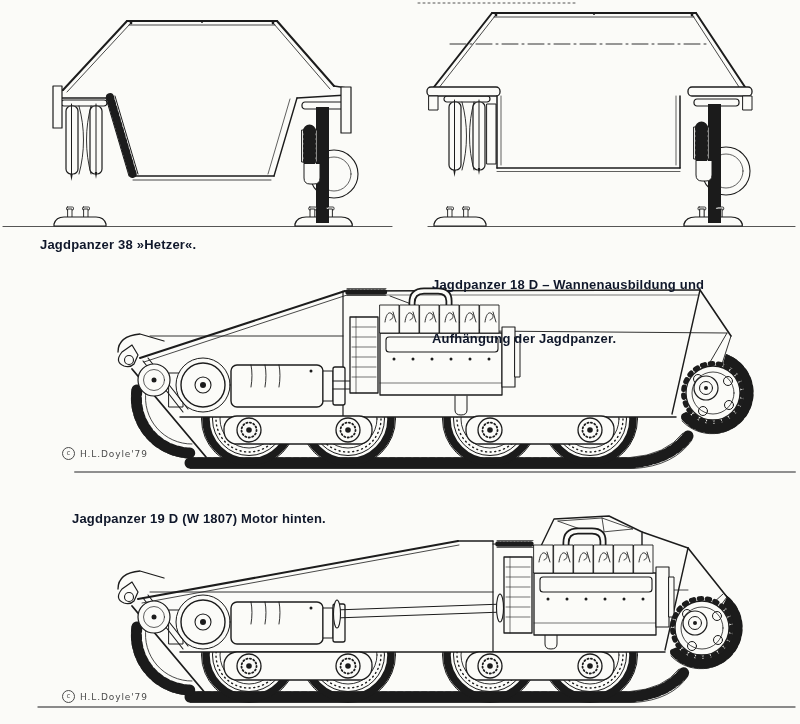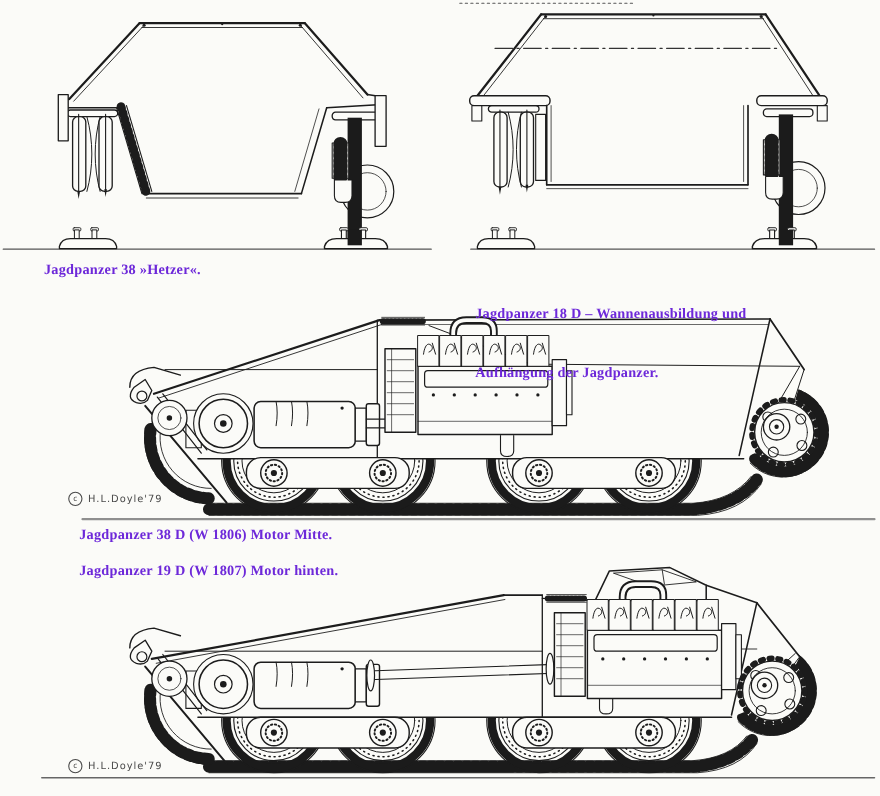--- a/index.html
+++ b/index.html
@@ -1,20 +1,20 @@
 <!DOCTYPE html>
 <html><head>
 <meta charset="utf-8">
 <style>
   html,body{margin:0;padding:0;}
   body{width:800px;height:724px;background:#fbfbf8;font-family:"Liberation Sans",sans-serif;}
   .page{position:relative;width:800px;height:724px;background:#fbfbf8;overflow:hidden;}
   svg.art{position:absolute;left:0;top:0;}
-  .caption{position:absolute;font-family:Liberation Serif, serif;font-weight:bold;
-           font-size:13px;line-height:18px;color:#6d28d9;letter-spacing:.2px;white-space:pre;}
+  .caption{position:absolute;font-family:Liberation Sans, sans-serif;font-weight:bold;
+           font-size:13px;line-height:18px;color:#0f172a;letter-spacing:.2px;white-space:pre;}
   .credit{position:absolute;display:flex;align-items:center;gap:5px;
           font-family:"DejaVu Sans",sans-serif;font-size:9px;color:#4a4a4a;letter-spacing:.9px;}
   .circle-c{display:inline-block;width:11px;height:11px;border:1px solid #4a4a4a;border-radius:50%;
             font-size:7px;line-height:11px;text-align:center;letter-spacing:0;flex:0 0 auto;}
 </style>
 </head>
 <body>
 
 <div class="page">
 
@@ -313,21 +313,20 @@
 <div class="caption" style="left:432px;top:240px">
   <div>Jagdpanzer 18 D – Wannenausbildung und</div>
   <div>Aufhängung der Jagdpanzer.</div>
 </div>
 
 <div class="credit" style="left:62px;top:447px">
   <span class="circle-c">c</span>
   <span>H.L.Doyle'79</span>
 </div>
 
-<div class="caption" style="left:72px;top:477px">Jagdpanzer 38 D (W 1806) Motor Mitte.</div>
 
 <div class="caption" style="left:72px;top:510px">Jagdpanzer 19 D (W 1807) Motor hinten.</div>
 
 <div class="credit" style="left:62px;top:690px">
   <span class="circle-c">c</span>
   <span>H.L.Doyle'79</span>
 </div>
 
 </div>
 

